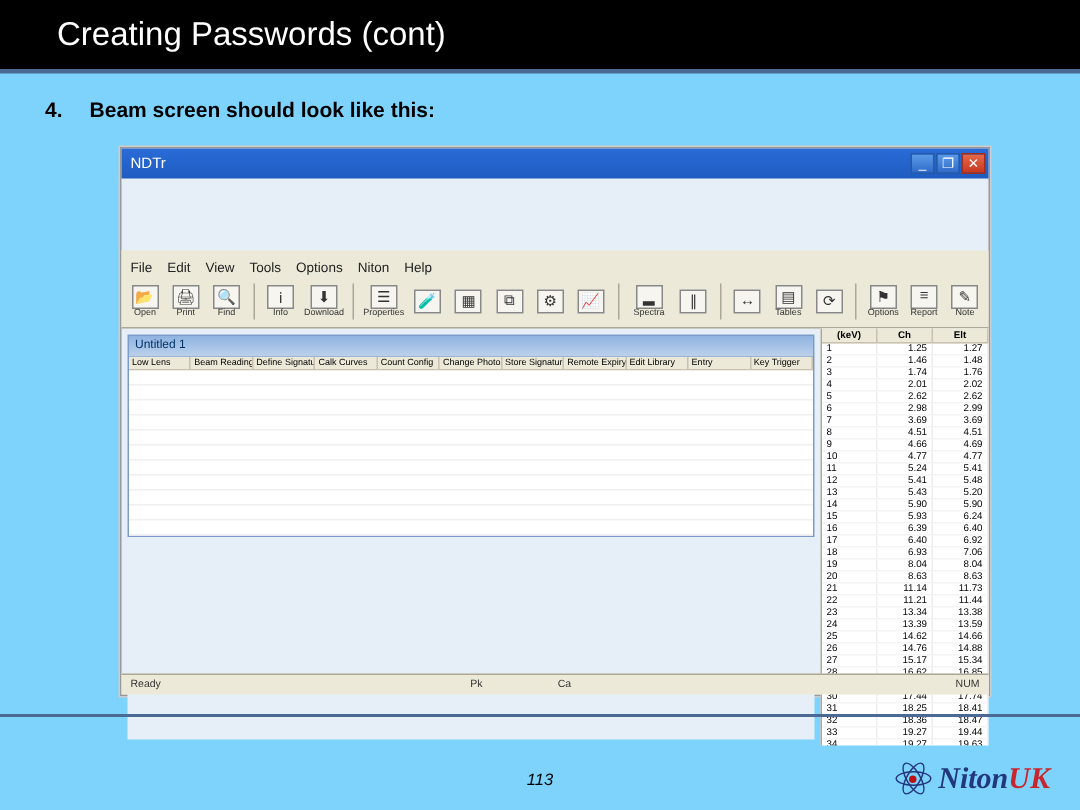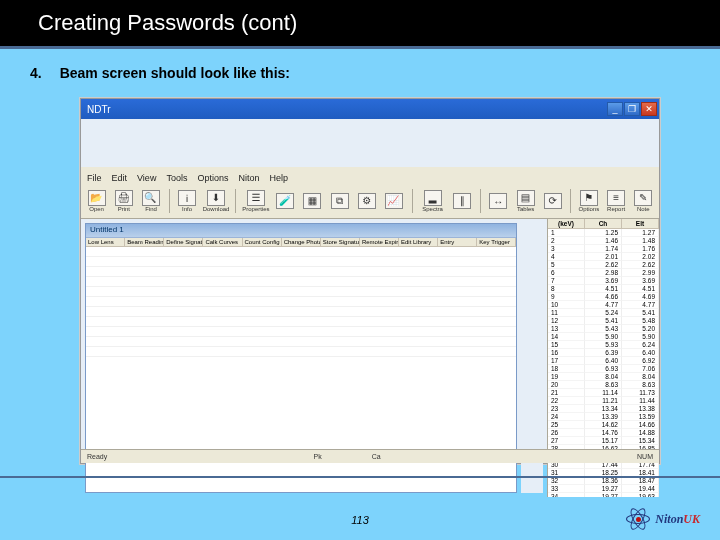--- a/index.html
+++ b/index.html
@@ -22,41 +22,41 @@
   .win-titlebar .btns { display: flex; gap: 1px; }
   .win-btn { width: 16px; height: 14px; background: linear-gradient(#5b9be8,#2f6bc8); border: 1px solid #245aa8; display:flex; align-items:center; justify-content:center; font-size:9px; color:#fff; }
   .win-btn.close { background: linear-gradient(#e46a4a,#c83820); border-color:#a02e18; }
   .menubar { height: 16px; background: #ece9d8; display:flex; gap:10px; padding: 0 6px; font-size:9px; color:#222; align-items:flex-end;margin-top:48px; }
   .toolbar { height: 36px; background:#ece9d8; border-bottom:1px solid #aca899; display:flex; align-items:center; gap:4px; padding: 0 4px; }
   .tool { width: 28px; display:flex; flex-direction:column; align-items:center; font-size:6px; color:#333; }
   .tool .glyph { width:18px; height:16px; border:1px solid #888; background:#f7f5f0; display:flex; align-items:center; justify-content:center; font-size:10px; }
   .tool-sep { width:1px; height:24px; background:#aca899; margin:0 2px; }
   .tool-wide { width:34px; }
   .work { display:flex; height: calc(100% - 20px - 16px - 36px - 14px); }
-  .left-panel { flex: 1; display:flex; flex-direction:row; padding:4px; gap:4px; }
+  .left-panel { flex: 1; display:flex; flex-direction:column; padding:4px; gap:4px; }
   .grid-window { border:1px solid #7a9ac8; background:#fff; flex:0 0 44%; display:flex; flex-direction:column; }
   .grid-title { height:14px; background: linear-gradient(#8fb3e0,#b9d0eb); font-size:8px; color:#003366; padding:1px 4px; border-bottom:1px solid #9bb4d8; }
   .grid-head { display:flex; font-size:6px; background:#ece9d8; border-bottom:1px solid #c8c0b0; }
   .gh { flex:1; padding:1px 2px; border-right:1px solid #c8c0b0; white-space:nowrap; overflow:hidden; }
   .grid-body { flex:1; background:#fff; }
   .grid-row { height:10px; border-bottom:1px solid #f0f0f0; }
   .chart-placeholder { flex:1; background:#e6eef7; }
   .right-panel { width:112px; background:#fff; border-left:1px solid #aca899; display:flex; flex-direction:column; font-size:6.5px; }
   .right-head { display:flex; background:#ece9d8; border-bottom:1px solid #c8c0b0; font-weight:bold; }
   .right-head span { flex:1; text-align:center; padding:1px 0; border-right:1px solid #c8c0b0; }
   .right-body { flex:1; overflow:hidden; }
   .rp-row { display:flex; }
   .rp-row span { flex:1; text-align:right; padding:0 3px; border-right:1px solid #eee; border-bottom:1px solid #f4f4f4; height:8px; line-height:8px; }
   .rp-row span:first-child { text-align:left; }
   .statusbar { position:absolute; bottom:0; left:0; right:0; height:14px; background:#ece9d8; border-top:1px solid #aca899; display:flex; font-size:7px; align-items:center; padding:0 6px; gap:28px; color:#333; justify-content:space-between; }
   .statusbar .sgrp { display:flex; gap:50px; }
   .footer-line { position:absolute; left:0; right:0; top:476px; height:2px; background:#4a6a94; }
   .page-num { position:absolute; left:0; right:0; bottom:14px; text-align:center; font-size:11px;font-style:italic; }
   .logo { position:absolute; right:20px; bottom:8px; display:flex; align-items:center; gap:4px; font-family: Georgia, serif; }
-  .logo-text1 { font-size:12px; font-style:italic; font-weight:bold; }
+  .logo-text1 { font-size:20px; font-style:italic; font-weight:bold; }
   .logo-text1 .n { color:#22377d; }
   .logo-text1 .uk { color:#c8262c; }
   .atom { width:26px; height:26px; position:relative; }
   .atom-core { position:absolute; width:5px; height:5px; background:#b11; border-radius:50%; left:10.5px; top:10.5px; }
   .orbit { position:absolute; border:1.2px solid #22377d; border-radius:50%; width:24px; height:10px; left:1px; top:8px; }
   .o2 { transform: rotate(60deg); }
   .o3 { transform: rotate(-60deg); }
   .bg-arc { position:absolute; left:-120px; top:180px; width:460px; height:460px; border-radius:50%; border:30px solid rgba(185,205,230,0.35); border-color: rgba(185,205,230,0.35) transparent transparent transparent; transform:rotate(38deg); pointer-events:none; }
 </style>
 </head>

